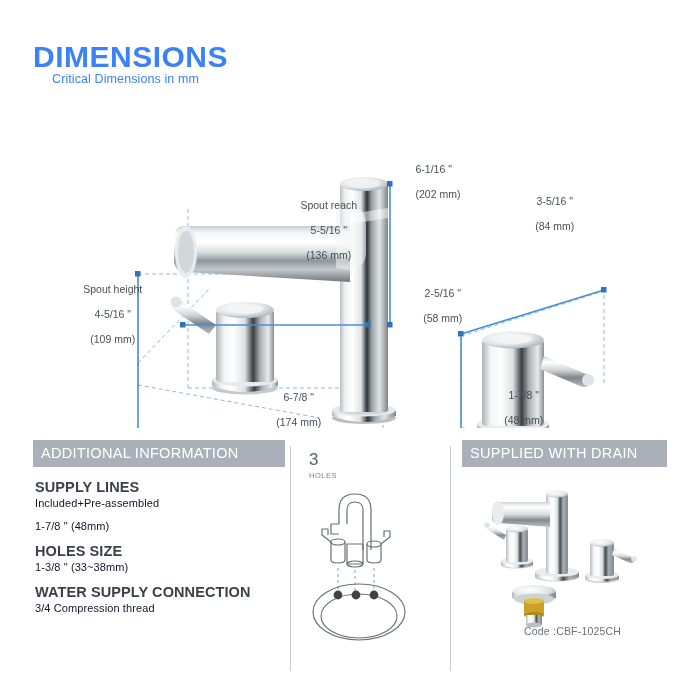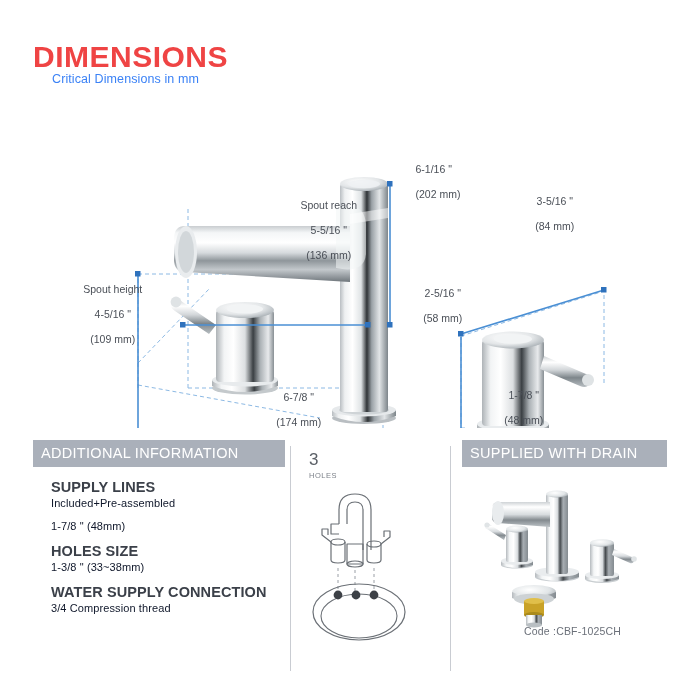--- a/index.html
+++ b/index.html
@@ -6,21 +6,21 @@
   body{
     width:700px;height:700px;overflow:hidden;background:#ffffff;
     font-family:"Liberation Sans","DejaVu Sans",sans-serif;
     -webkit-font-smoothing:antialiased;
   }
   .page{position:relative;width:700px;height:700px;}
 
   
   .title{
     position:absolute;left:33px;top:40px;
-    font-size:30px;font-weight:bold;color:#ef4444;letter-spacing:.5px;
+    font-size:30px;font-weight:bold;color:#3b82f6;letter-spacing:.5px;
   }
   .subtitle{
     position:absolute;left:52px;top:72px;
     font-size:12.5px;color:#3b82f6;letter-spacing:.1px;
   }
 
   
   .drawing{position:absolute;left:0;top:88px;width:700px;height:340px;}
   .drawing svg{position:absolute;left:0;top:0;}
 
@@ -246,21 +246,21 @@
     </div>
   </div>
 
   <div class="panels">
 
     <div class="vdiv" style="left:290px;height:225px;"></div>
     <div class="vdiv" style="left:450px;height:225px;"></div>
 
     <div class="panel" style="left:33px;width:252px;">
       <div class="panel-head">ADDITIONAL INFORMATION</div>
-      <div class="panel-body" style="padding:12px 0 0 2px;margin-left:16px;">
+      <div class="panel-body" style="padding:12px 0 0 2px;">
 
         <div class="info-item">
           <div class="info-term">SUPPLY LINES</div>
           <div class="info-desc">Included+Pre-assembled</div>
         </div>
         <div class="info-item" style="margin-top:11px;">
           <div class="info-desc">1-7/8 " (48mm)</div>
         </div>
         <div class="info-item" style="margin-top:11px;">
           <div class="info-term">HOLES SIZE</div>

